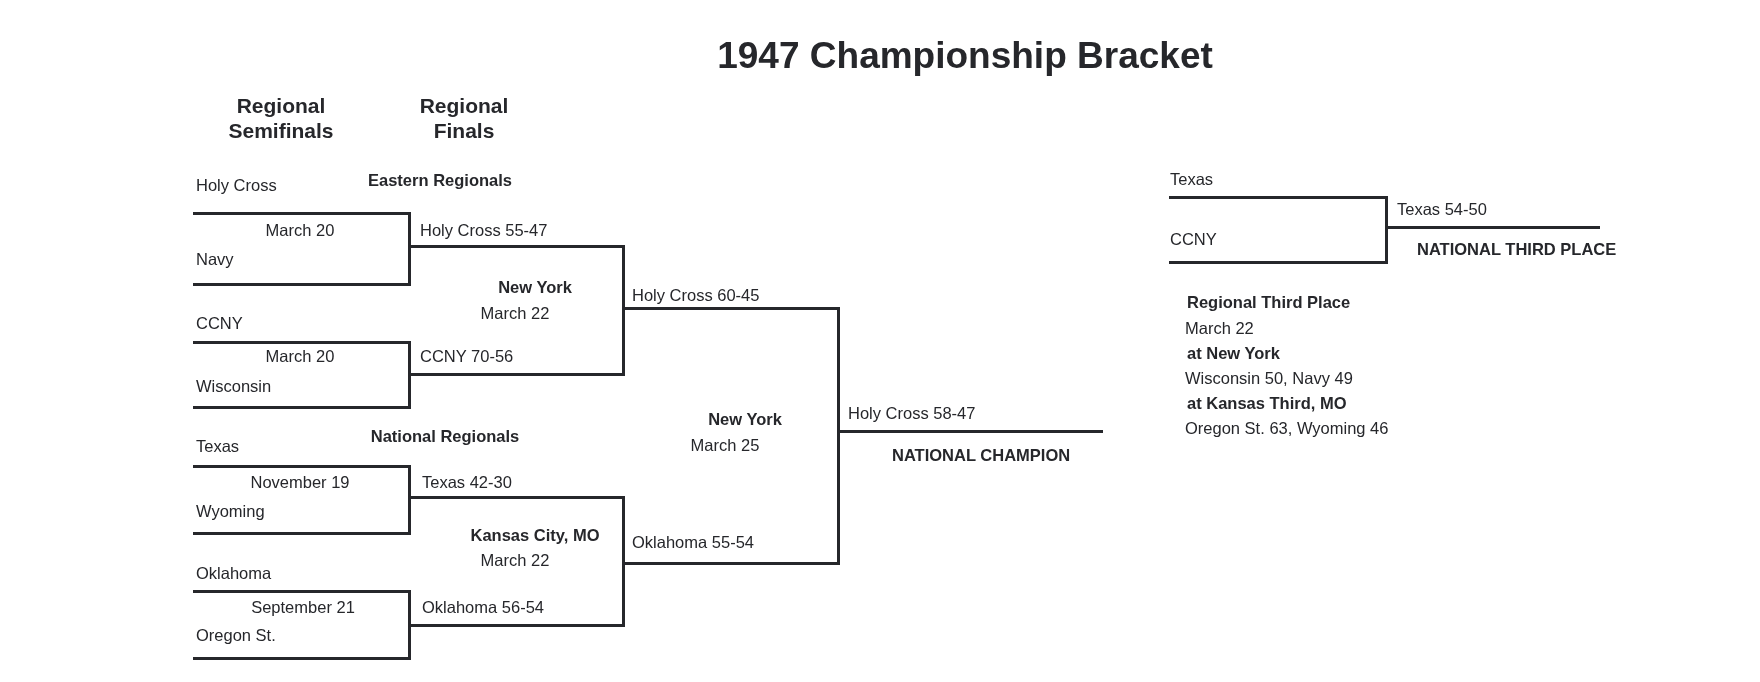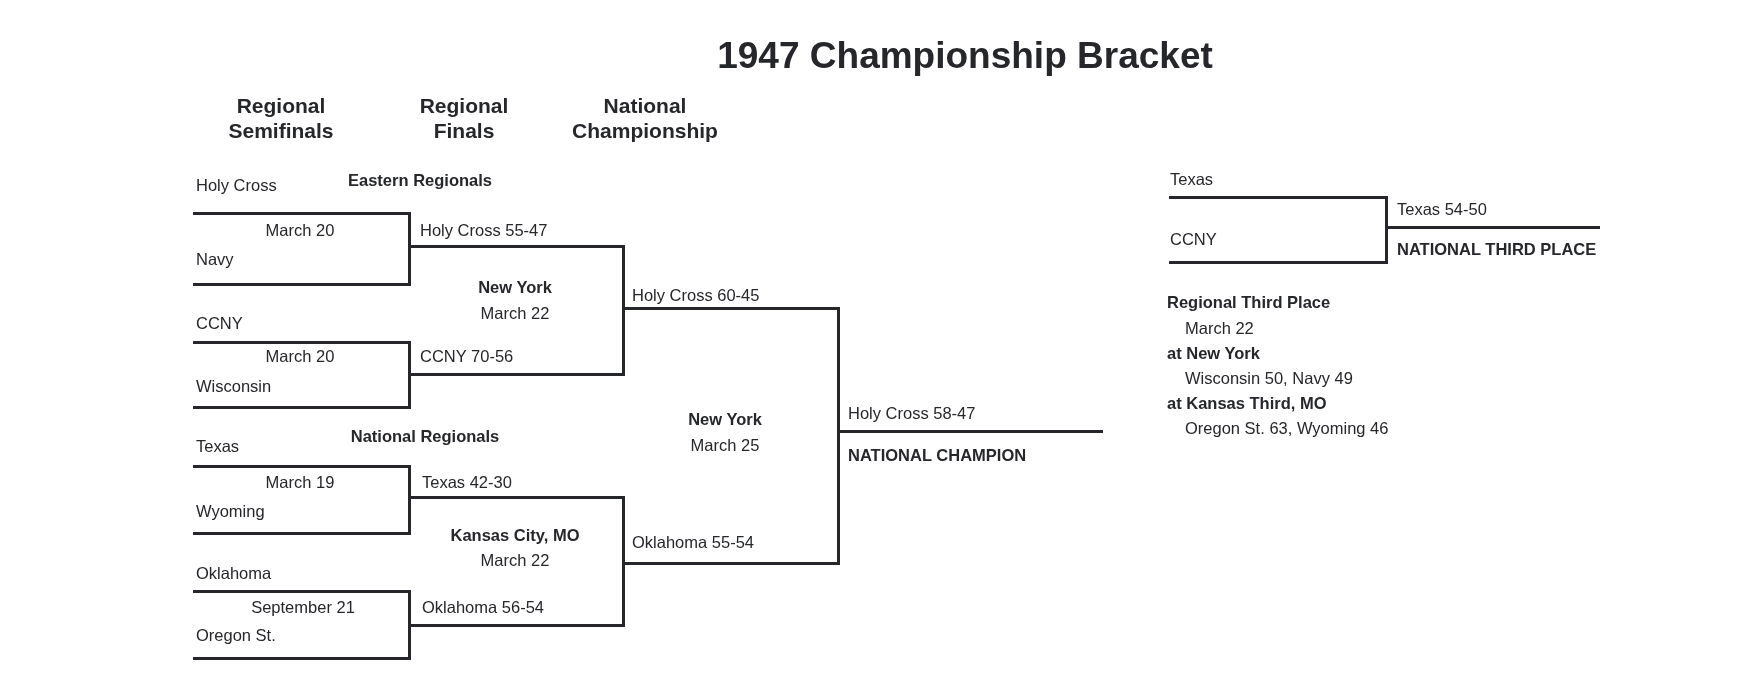--- a/index.html
+++ b/index.html
@@ -3,45 +3,41 @@
 <meta charset="utf-8">
 <style>
   :root{ --ink:#26272b; --bg:#ffffff; }
   html,body{ margin:0; padding:0; background:var(--bg); }
   .page{
     position:relative; width:1660px; height:682px; background:var(--bg);
     font-family:"Liberation Sans","DejaVu Sans",sans-serif; color:var(--ink);
     overflow:hidden;
   }
   .t{ position:absolute; white-space:nowrap; font-size:16.5px; line-height:19px; }
-  .b{ font-weight:bold; }
+  .b{ font-weight:bold;margin-left:20px; }
   .ctr{ transform:translateX(-50%); text-align:center; }
   .title{ position:absolute; font-weight:bold; font-size:37px; line-height:40px; white-space:nowrap; }
   .hdr{ position:absolute; font-weight:bold; font-size:21px; line-height:25px; text-align:center; white-space:nowrap; }
   .box{ position:absolute; border:3px solid var(--ink); border-left:none; background:transparent; }
   .hline{ position:absolute; height:3px; background:var(--ink); }
 </style>
 </head>
 <body>
 
 <div class="page">
 
   <div class="title ctr" style="left:965px;top:36px">1947 Championship Bracket</div>
 
   <div class="hdr ctr" style="left:281px;top:93px">
     <div>Regional</div>
     <div>Semifinals</div>
   </div>
   <div class="hdr ctr" style="left:464px;top:93px">
     <div>Regional</div>
     <div>Finals</div>
-  </div>
-  <div class="hdr ctr" style="left:645px;top:93px">
-    <div>National</div>
-    <div>Championship</div>
   </div>
 
   <div class="box" style="left:193px;top:212px;width:215px;height:68px"></div>
   <div class="box" style="left:193px;top:341px;width:215px;height:62px"></div>
   <div class="box" style="left:408px;top:245px;width:214px;height:125px"></div>
   <div class="box" style="left:193px;top:465px;width:215px;height:64px"></div>
   <div class="box" style="left:193px;top:590px;width:215px;height:64px"></div>
   <div class="box" style="left:408px;top:496px;width:214px;height:125px"></div>
   <div class="box" style="left:622px;top:307px;width:215px;height:252px"></div>
   <div class="hline" style="left:837px;top:430px;width:266px"></div>
@@ -59,38 +55,38 @@
 
   <div class="t" style="left:196px;top:314px">CCNY</div>
   <div class="t ctr" style="left:300px;top:347px">March 20</div>
   <div class="t" style="left:420px;top:347px">CCNY 70-56</div>
   <div class="t" style="left:196px;top:377px">Wisconsin</div>
 
   <div class="t" style="left:632px;top:286px">Holy Cross 60-45</div>
 
   <div class="t b ctr" style="left:425px;top:427px">National Regionals</div>
   <div class="t" style="left:196px;top:437px">Texas</div>
-  <div class="t ctr" style="left:300px;top:473px">March 19</div>
+  <div class="t ctr" style="left:300px;top:473px">November 19</div>
   <div class="t" style="left:422px;top:473px">Texas 42-30</div>
   <div class="t" style="left:196px;top:502px">Wyoming</div>
 
   <div class="t b ctr" style="left:515px;top:526px">Kansas City, MO</div>
   <div class="t ctr" style="left:515px;top:551px">March 22</div>
 
   <div class="t" style="left:196px;top:564px">Oklahoma</div>
   <div class="t ctr" style="left:303px;top:598px">September 21</div>
   <div class="t" style="left:422px;top:598px">Oklahoma 56-54</div>
   <div class="t" style="left:196px;top:626px">Oregon St.</div>
 
   <div class="t" style="left:632px;top:533px">Oklahoma 55-54</div>
 
   <div class="t b ctr" style="left:725px;top:410px">New York</div>
   <div class="t ctr" style="left:725px;top:436px">March 25</div>
   <div class="t" style="left:848px;top:404px">Holy Cross 58-47</div>
-  <div class="t b" style="left:848px;top:446px">NATIONAL CHAMPION</div>
+  <div class="t b" style="left:872px;top:446px">NATIONAL CHAMPION</div>
 
   <div class="t" style="left:1170px;top:170px">Texas</div>
   <div class="t" style="left:1170px;top:230px">CCNY</div>
   <div class="t" style="left:1397px;top:200px">Texas 54-50</div>
   <div class="t b" style="left:1397px;top:240px">NATIONAL THIRD PLACE</div>
 
   <div class="t b" style="left:1167px;top:293px">Regional Third Place</div>
   <div class="t" style="left:1185px;top:319px">March 22</div>
   <div class="t b" style="left:1167px;top:344px">at New York</div>
   <div class="t" style="left:1185px;top:369px">Wisconsin 50, Navy 49</div>

